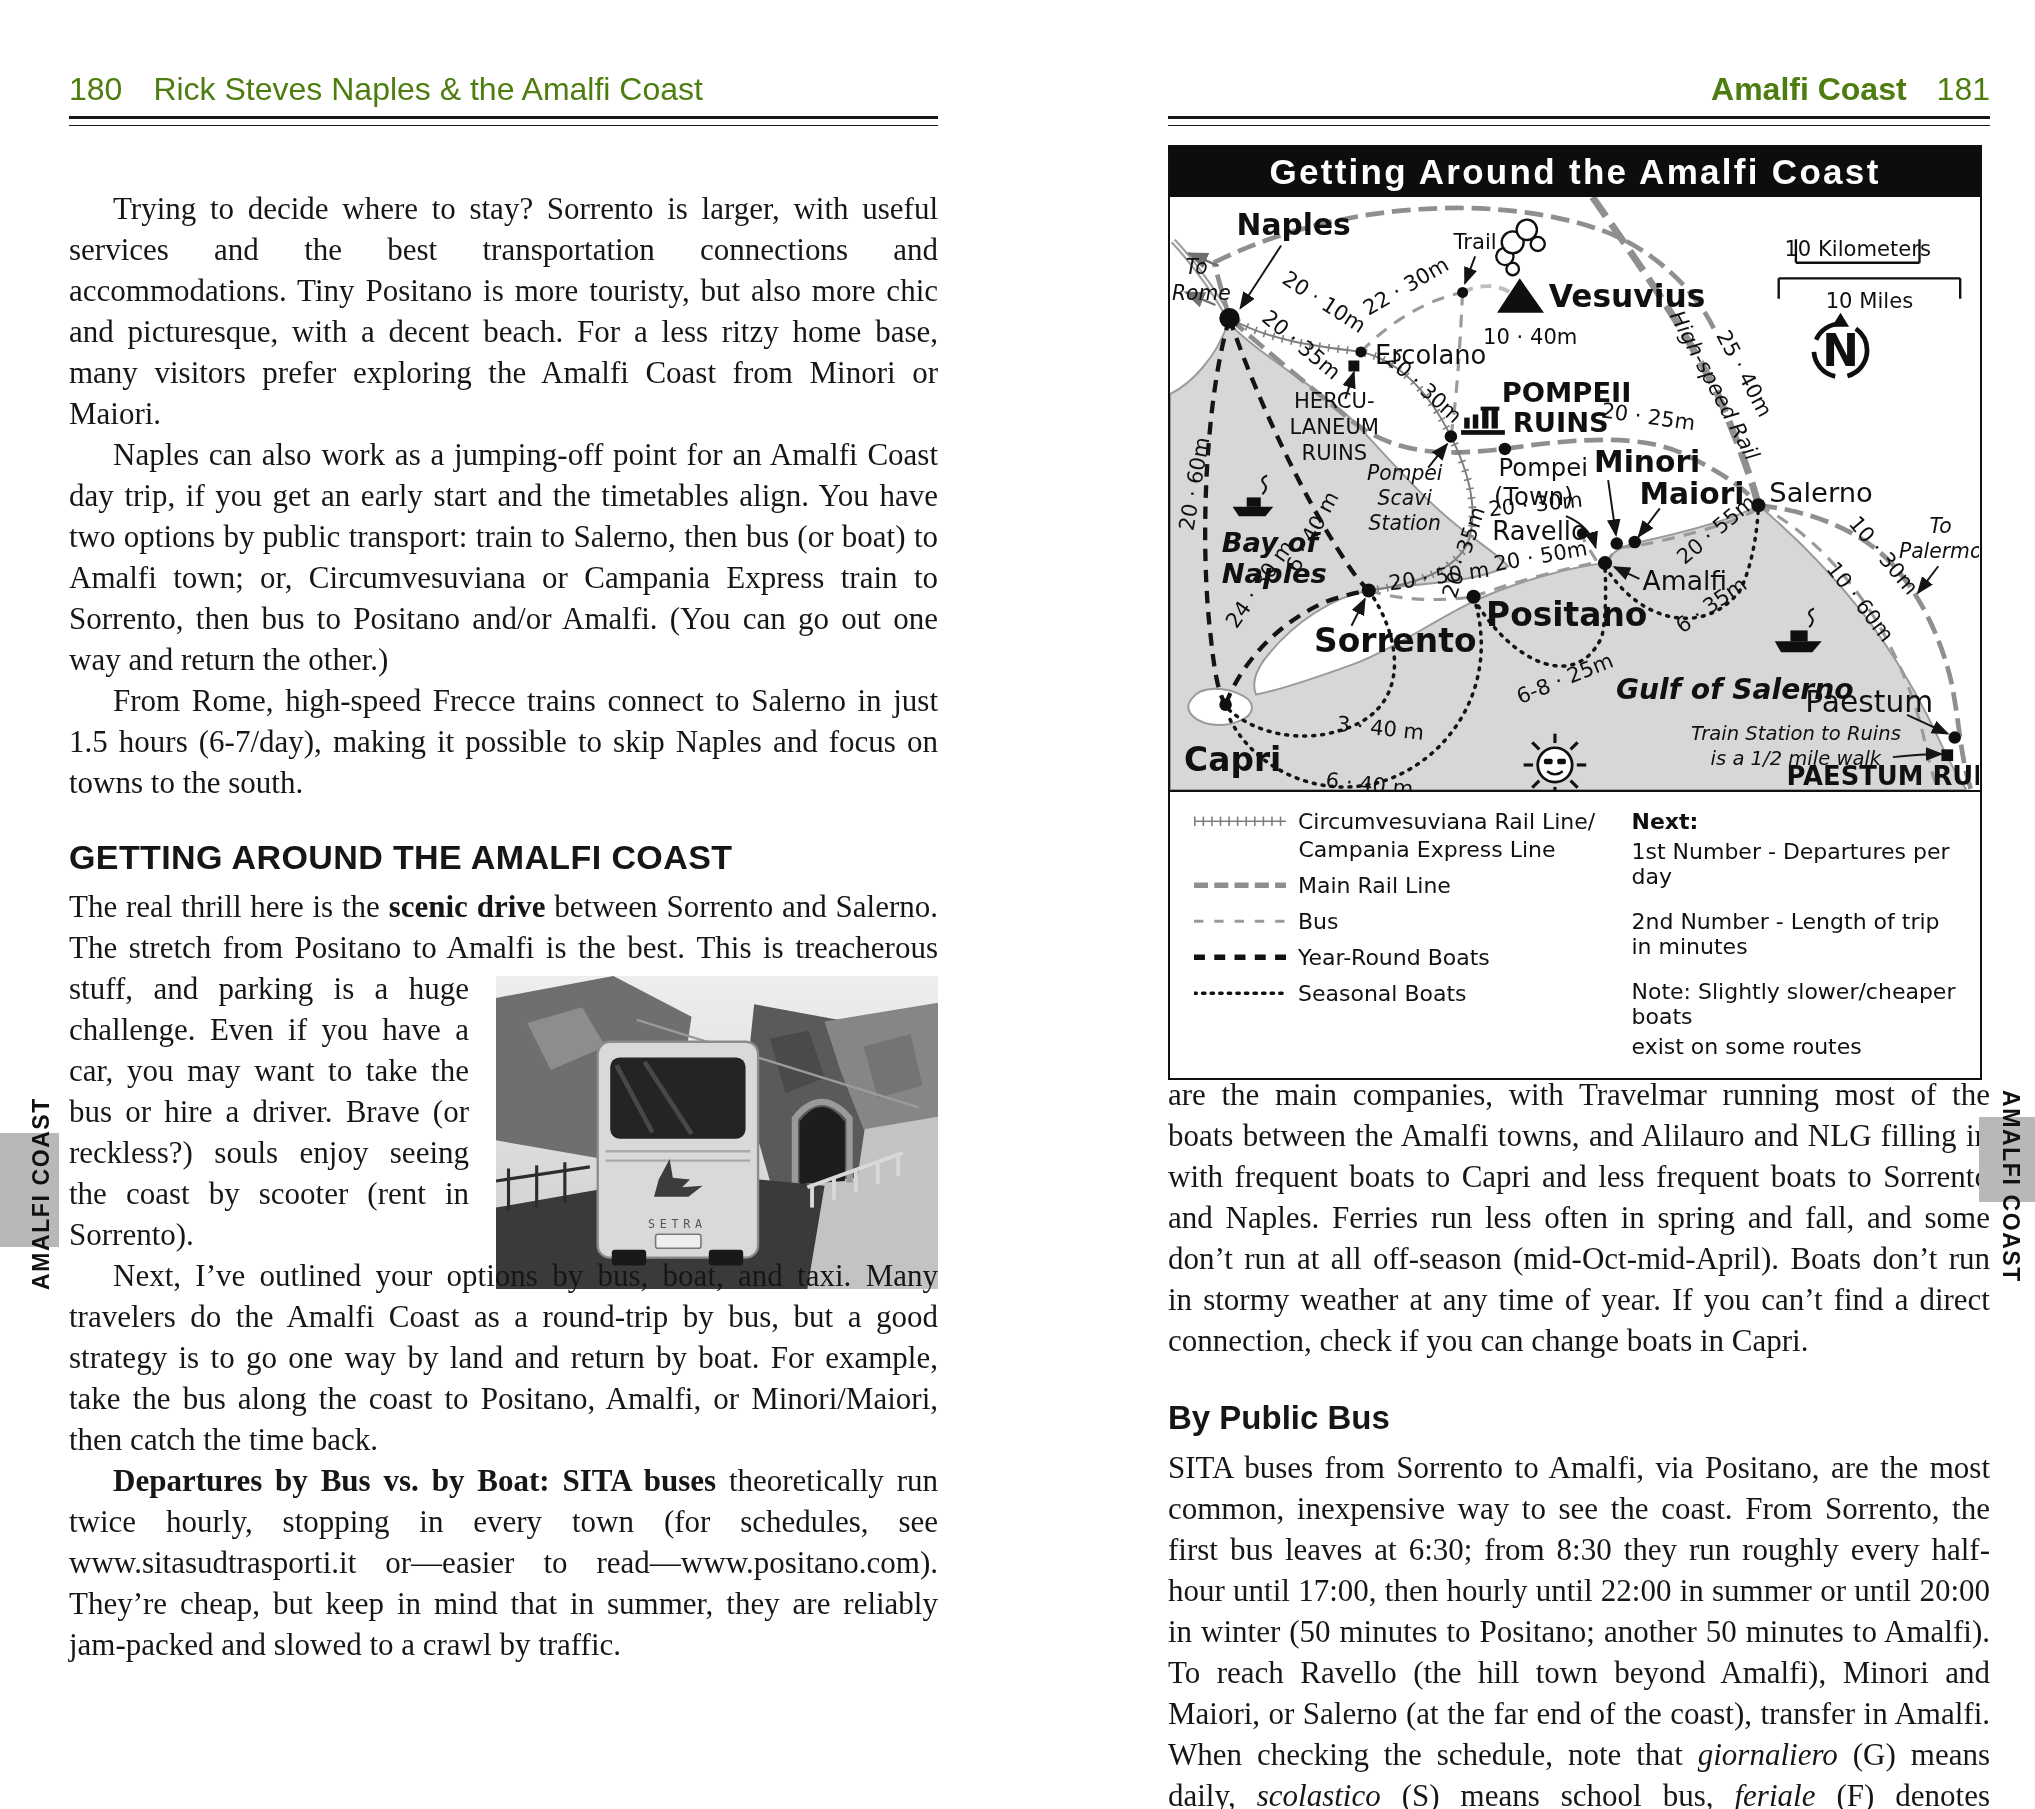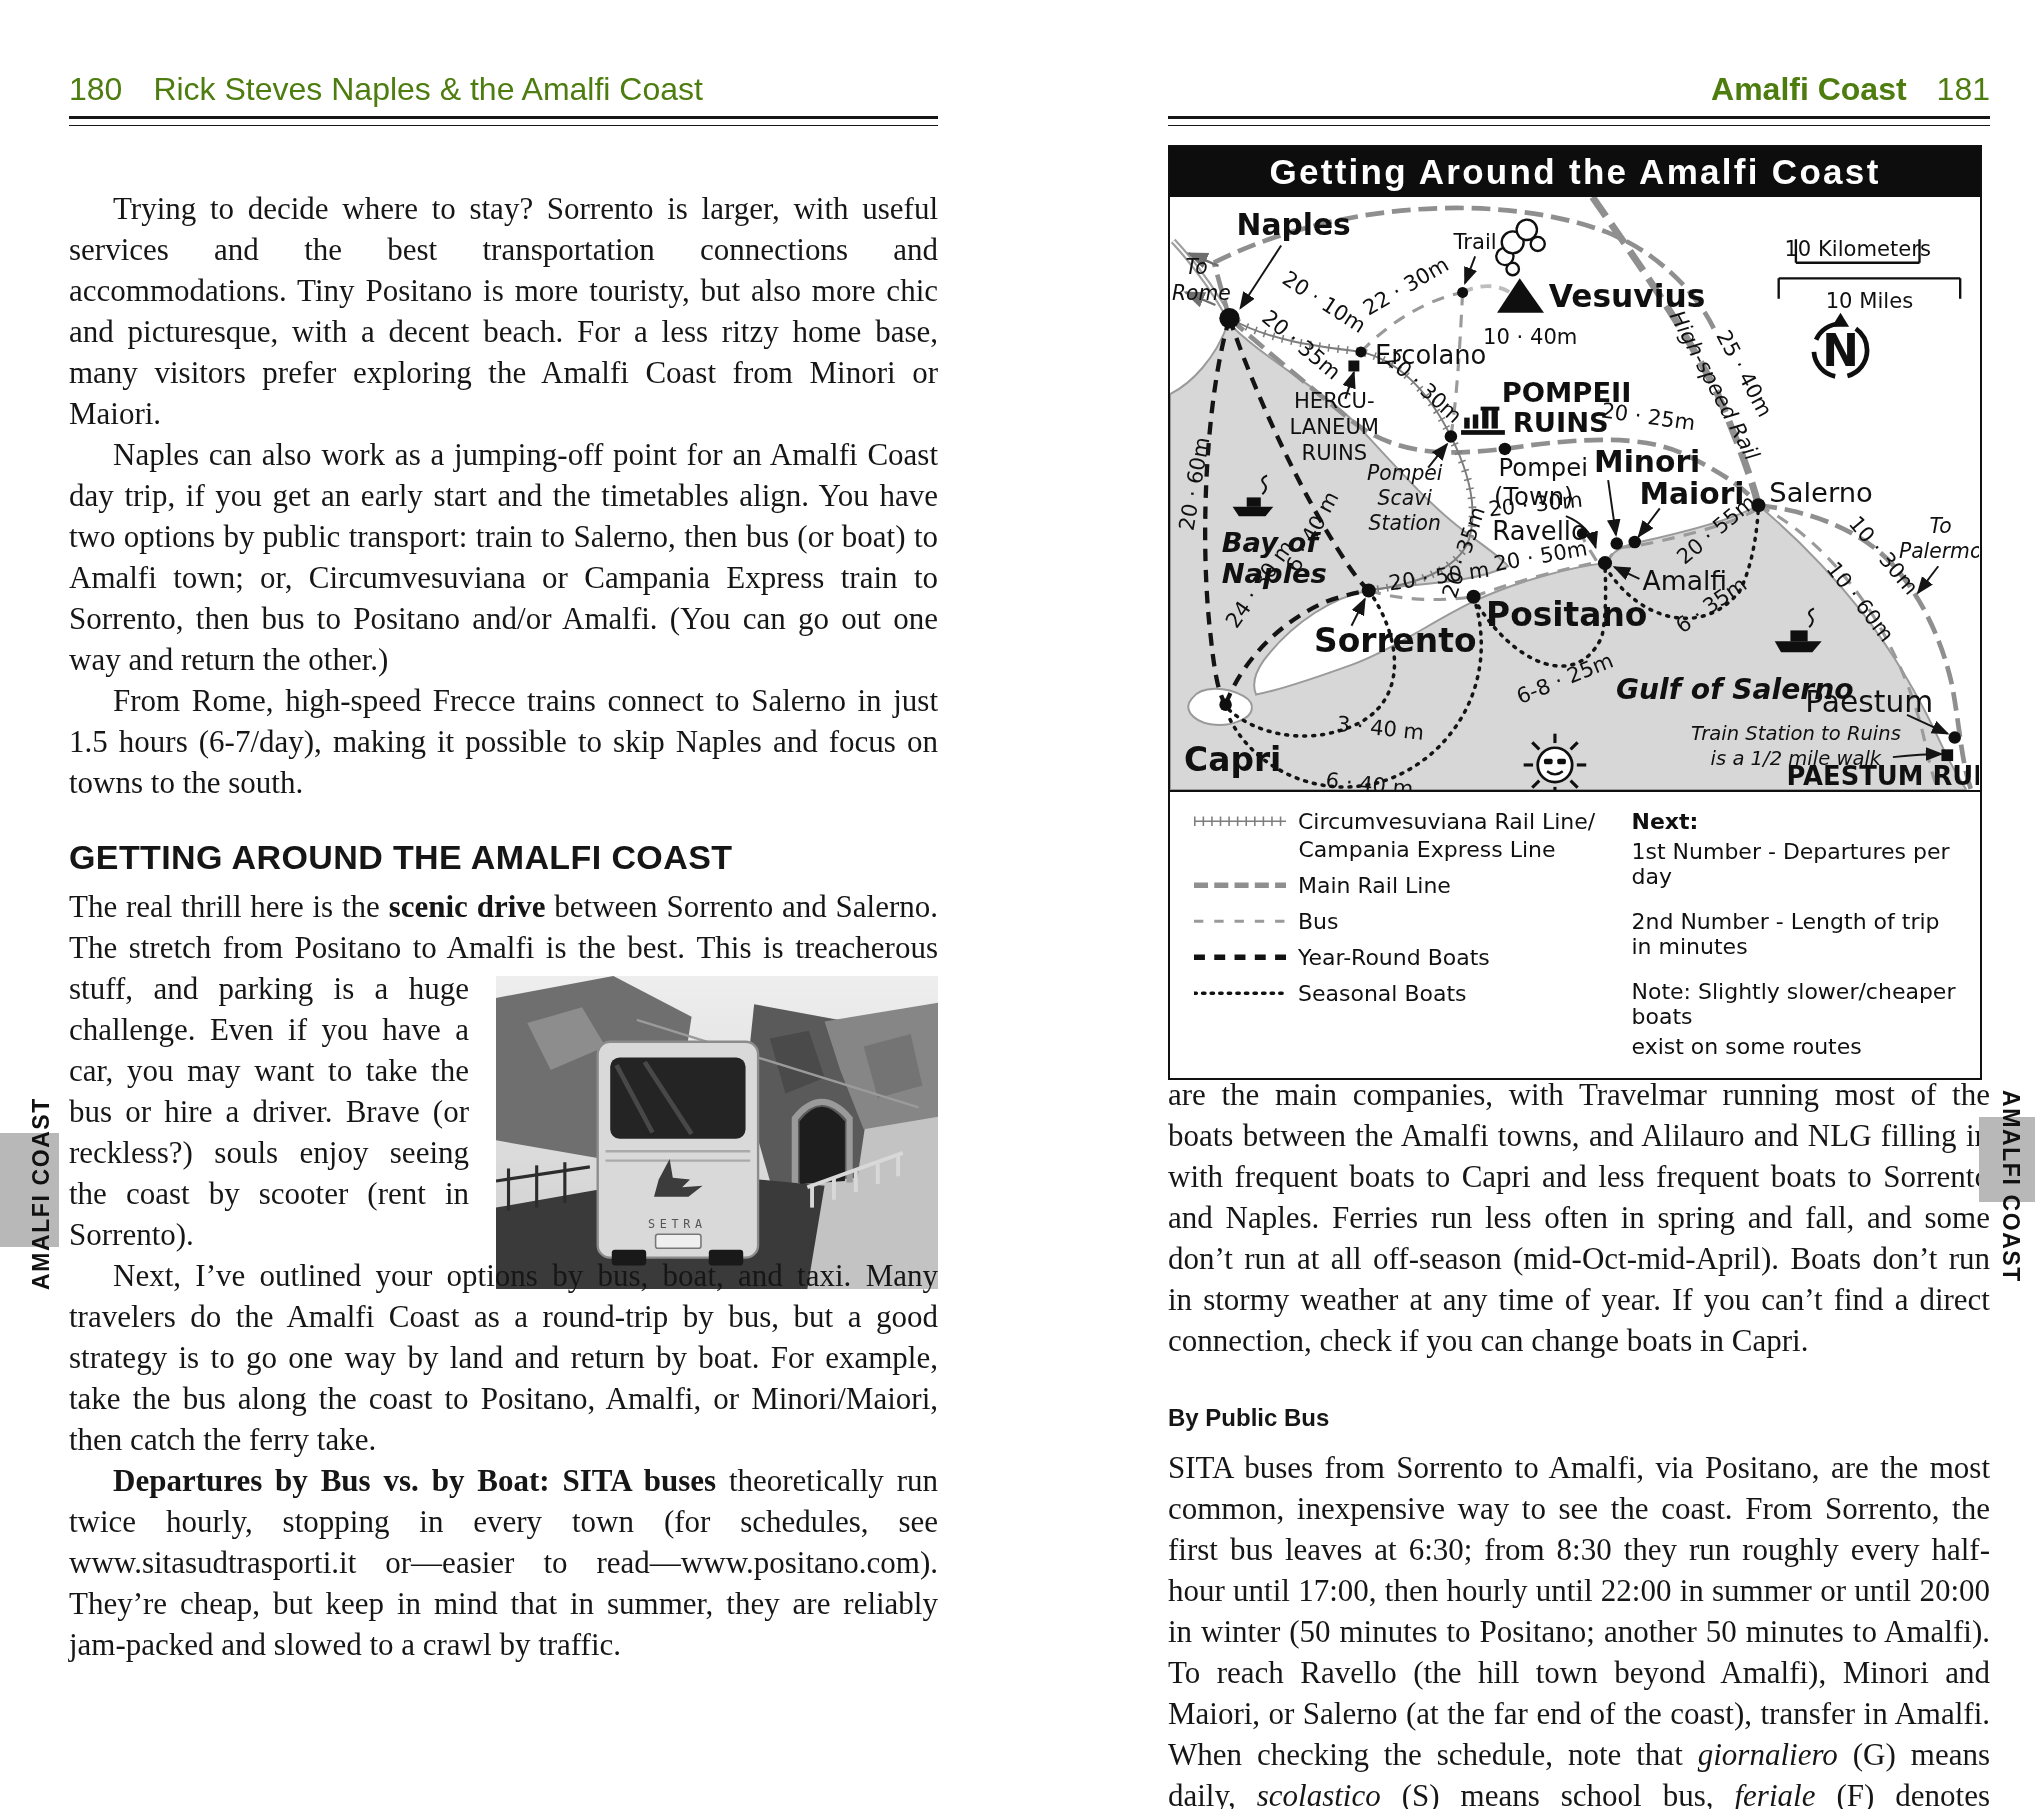--- a/index.html
+++ b/index.html
@@ -13,21 +13,21 @@
   .hdr-rule{position:absolute;top:116px;height:5.5px;border-top:3.9px solid #161616;border-bottom:1.6px solid #161616;}
 
   
   .col{position:absolute;font-size:31px;line-height:41px;text-align:justify;}
   .col p{margin:0;}
   .ind{text-indent:44px;}
   .b{font-weight:bold;}
   .i{font-style:italic;}
   h2.sec{font-family:"Liberation Sans",sans-serif;font-size:34px;margin:34px 0 7.8px 0;
          letter-spacing:0.4px;text-align:left;}
-  h3.sec{font-family:"Liberation Sans",sans-serif;font-size:24px;margin:36px 0 9.4px 0;text-align:left;}
+  h3.sec{font-family:"Liberation Sans",sans-serif;font-size:33px;margin:36px 0 9.4px 0;text-align:left;}
 
   
   .photo-float{float:right;width:442px;height:242px;margin:7.8px 0 11px 27px;display:block;}
   .photo-float svg{display:block;}
 
   
   .tab-box{position:absolute;background:#b8b8b8;}
   .tab-text{position:absolute;font-family:"Liberation Sans",sans-serif;font-weight:bold;
             font-size:23px;letter-spacing:1.6px;color:#111;white-space:nowrap;}
   #tab-left-text{left:28px;top:1290px;transform:rotate(-90deg);transform-origin:0 0;}
@@ -129,21 +129,21 @@
           <line x1="10" y1="152" x2="195" y2="152" stroke="#aaaaaa" stroke-width="3"></line>
           <path d="M 78,176 l 14,-26 l 4,24 l 22,2 l -10,10 l 26,-2 l -18,14 l -44,0 Z" fill="#3c3c3c"></path>
           <text x="102" y="238" text-anchor="middle" font-family="DejaVu Sans Mono, monospace" font-size="15" letter-spacing="6" fill="#555">SETRA</text>
           <rect x="74" y="246" width="58" height="18" rx="3" fill="#efefef" stroke="#777" stroke-width="2"></rect>
           <rect x="18" y="266" width="44" height="20" rx="4" fill="#191919"></rect>
           <rect x="142" y="266" width="44" height="20" rx="4" fill="#191919"></rect>
         </g>
       </svg>
         </span><span>This is treacherous stuff, and parking is a huge challenge. Even if you have a car, you may want to take the bus or hire a driver. Brave (or reckless?) souls enjoy seeing the coast by scooter (rent in Sorrento).</span></p>
 
-    <p class="ind">Next, I’ve outlined your options by bus, boat, and taxi. Many travelers do the Amalfi Coast as a round-trip by bus, but a good strategy is to go one way by land and return by boat. For example, take the bus along the coast to Positano, Amalfi, or Minori/Maiori, then catch the ferry take.</p>
+    <p class="ind">Next, I’ve outlined your options by bus, boat, and taxi. Many travelers do the Amalfi Coast as a round-trip by bus, but a good strategy is to go one way by land and return by boat. For example, take the bus along the coast to Positano, Amalfi, or Minori/Maiori, then catch the time back.</p>
     <p class="ind"><span class="b">Departures by Bus vs. by Boat: </span><span class="b">SITA buses</span><span> theoretically run twice hourly, stopping in every town (for schedules, see www.sitasudtrasporti.it or—easier to read—www.positano.com). They’re cheap, but keep in mind that in summer, they are reliably jam-packed and slowed to a crawl by traffic.</span></p>
 
   </div>
 
   <div class="tab-box" style="left:0;top:1133px;width:59px;height:114px;"></div>
   <div class="tab-text" id="tab-left-text">AMALFI COAST</div>
 
   <div class="pg-header" style="left:1168px;width:822px;justify-content:flex-end;">
     <span style="font-weight:bold;">Amalfi Coast</span>
     <span style="width:30px;"></span>

